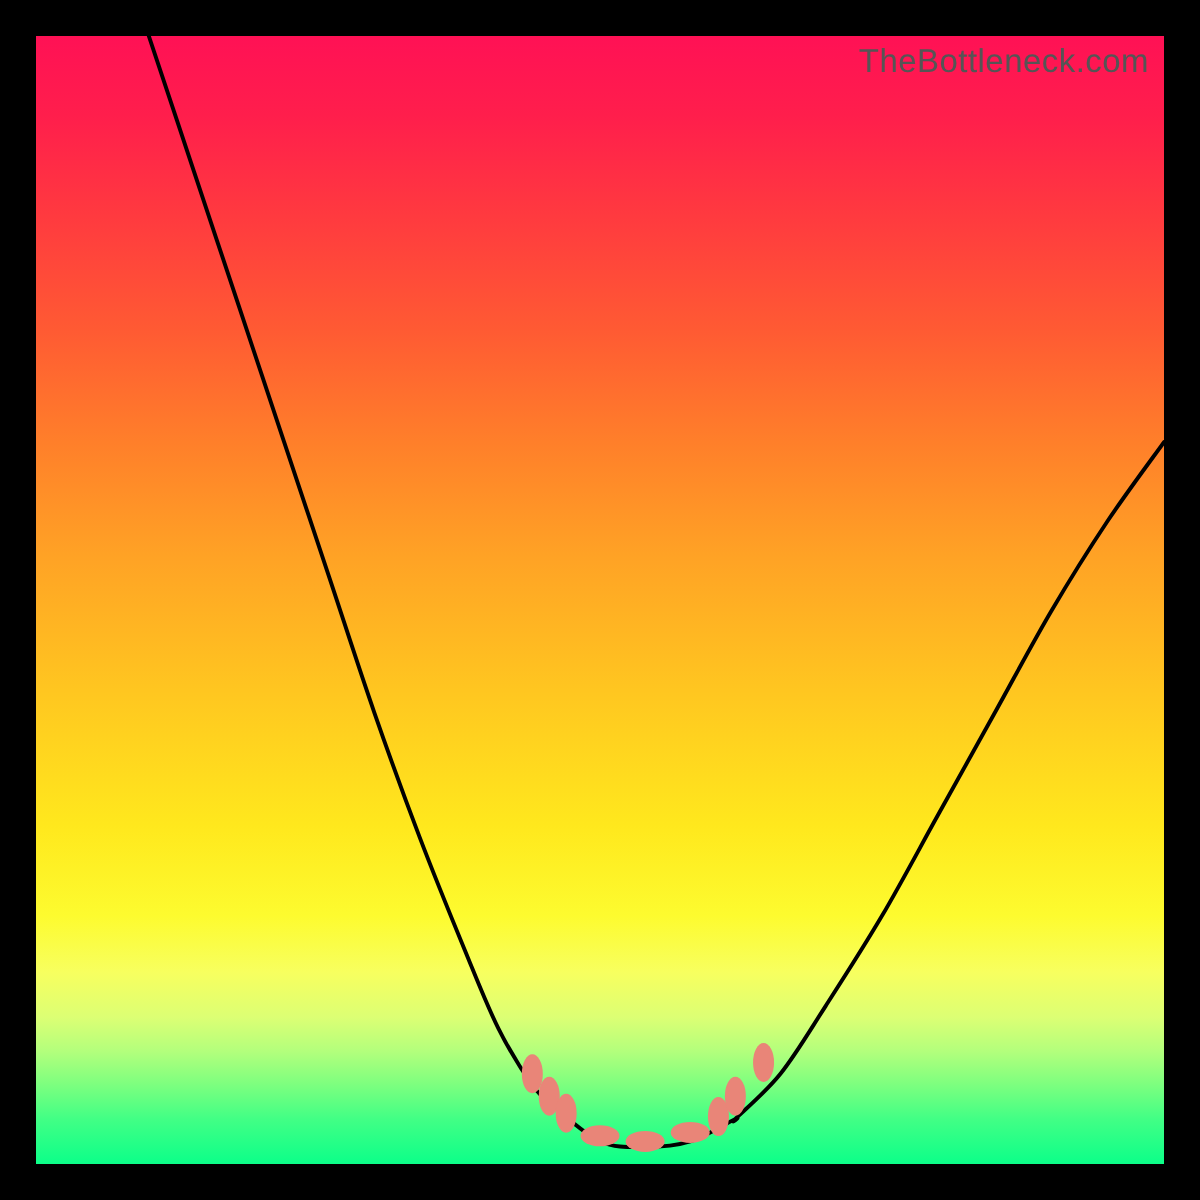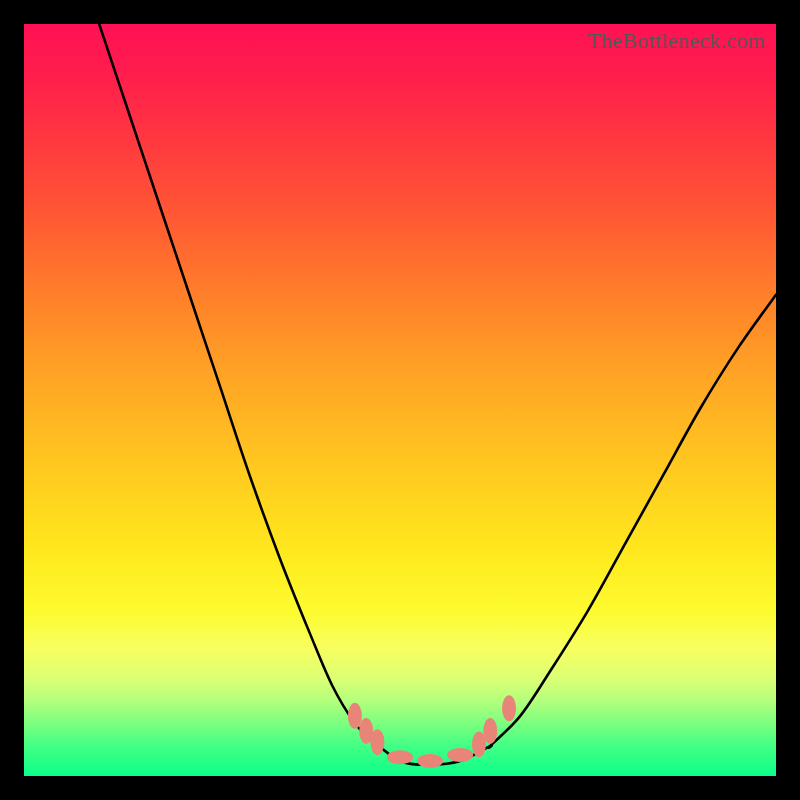--- a/index.html
+++ b/index.html
@@ -45,21 +45,20 @@
   }
   .watermark {
     position: absolute;
     top: 4px;
     right: 10px;
     color: #555;
     font-size: 22px;
     letter-spacing: 0.3px;
     font-weight: 500;
     user-select: none;
-    font-family: Liberation Serif, serif;
   }
   svg.overlay {
     position: absolute;
     left: 0;
     top: 0;
     width: 752px;
     height: 752px;
   }
 </style>
 </head>

